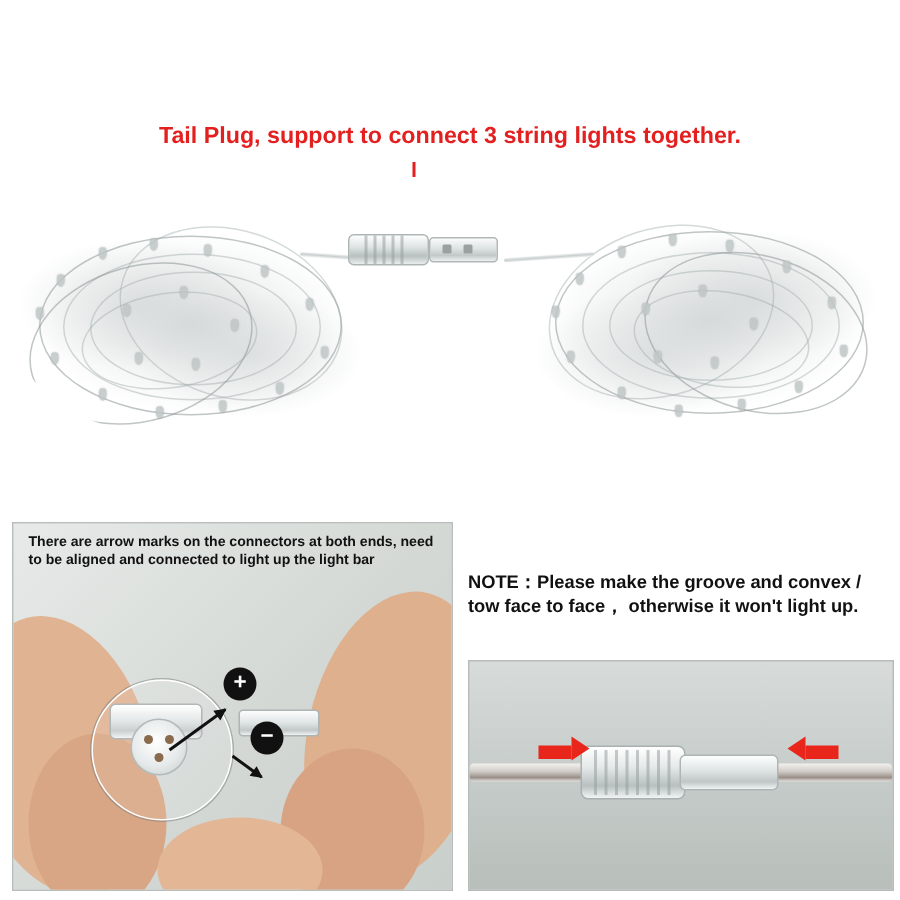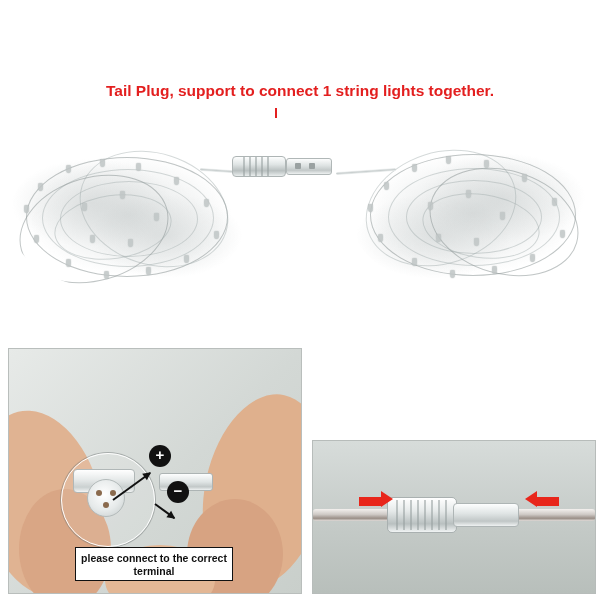--- a/index.html
+++ b/index.html
@@ -410,21 +410,21 @@
   .red-arrow.a2 { left: 212px; }
   .red-arrow.a2 .shaft { left: 12px; }
   .red-arrow.a2 .head { left: 0; border-right: 12px solid #e8261b; }
 </style>
 </head>
 <body>
 
 <div id="page">
 
 
-  <div class="subline">Tail Plug, support to connect 1 string lights together.</div>
+  <div class="subline">Tail Plug, support to connect 3 string lights together.</div>
 
   <div class="pointer"></div>
   <div class="pointer-dot"></div>
 
   <div class="photo-top">
 
     <div class="coil left">
       <div class="strand" style="left:18px; top:14px; width:200px; height:118px;"></div>
       <div class="strand thin" style="left:34px; top:26px; width:170px; height:96px;"></div>
       <div class="strand thin" style="left:52px; top:38px; width:136px; height:74px;"></div>
@@ -514,24 +514,27 @@
         <div class="hole" style="left:22px; top:10px;"></div>
         <div class="hole" style="left:15px; top:22px;"></div>
       </div>
 
       <div class="arrow-blk arrow-a"></div>
       <div class="arrow-blk arrow-b"></div>
 
       <div class="plus-badge">+</div>
       <div class="minus-badge">−</div>
 
-      <div class="terminal-box">please connect to the correct terminal</div>
+      <div class="caption-top">There are arrow marks on the connectors at both ends, need to be aligned and connected to light up the light bar</div>
     </div>
   </div>
 
+  <div class="note-right">
+    <span class="note-label">NOTE：</span><span>Please make the groove and convex / tow face to face， otherwise it won't light up.</span>
+  </div>
 
   <div class="panel-right">
     <div class="bg"></div>
     <div class="rw-left-wire"></div>
     <div class="rw-right-wire"></div>
     <div class="rw-conn-f">
       <div class="rib" style="left:8px;"></div>
       <div class="rib" style="left:15px;"></div>
       <div class="rib" style="left:22px;"></div>
       <div class="rib" style="left:29px;"></div>

